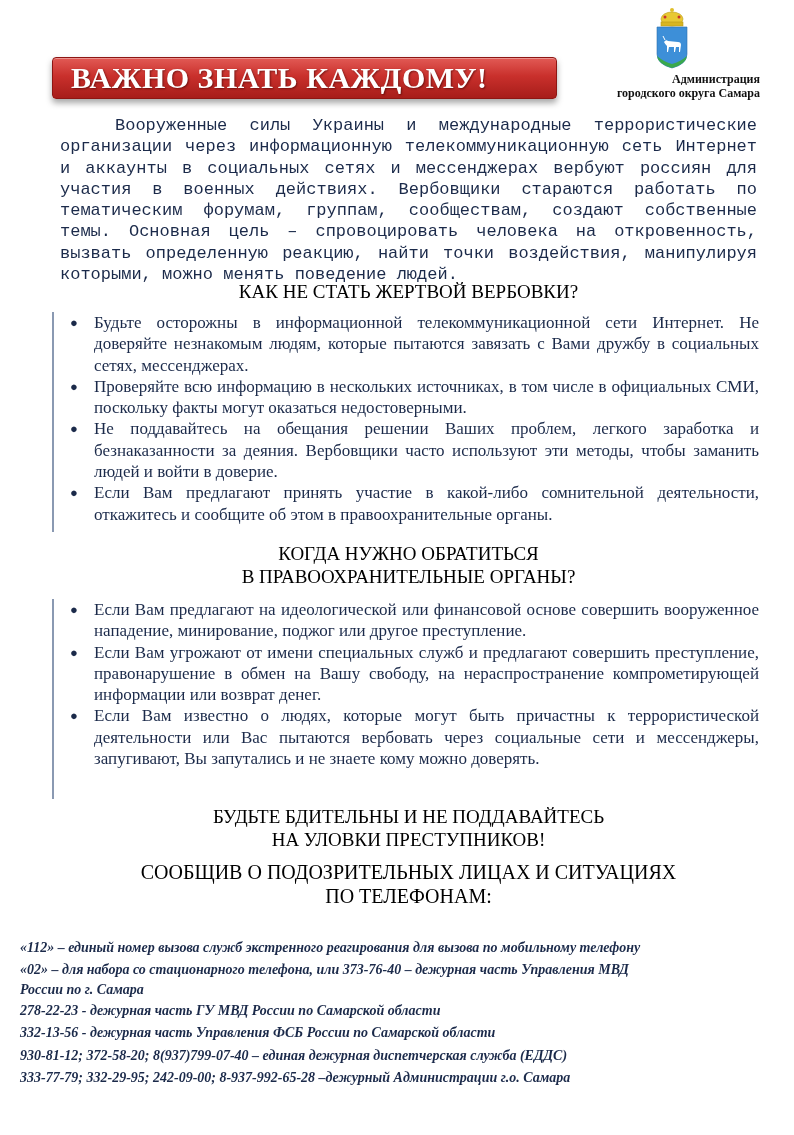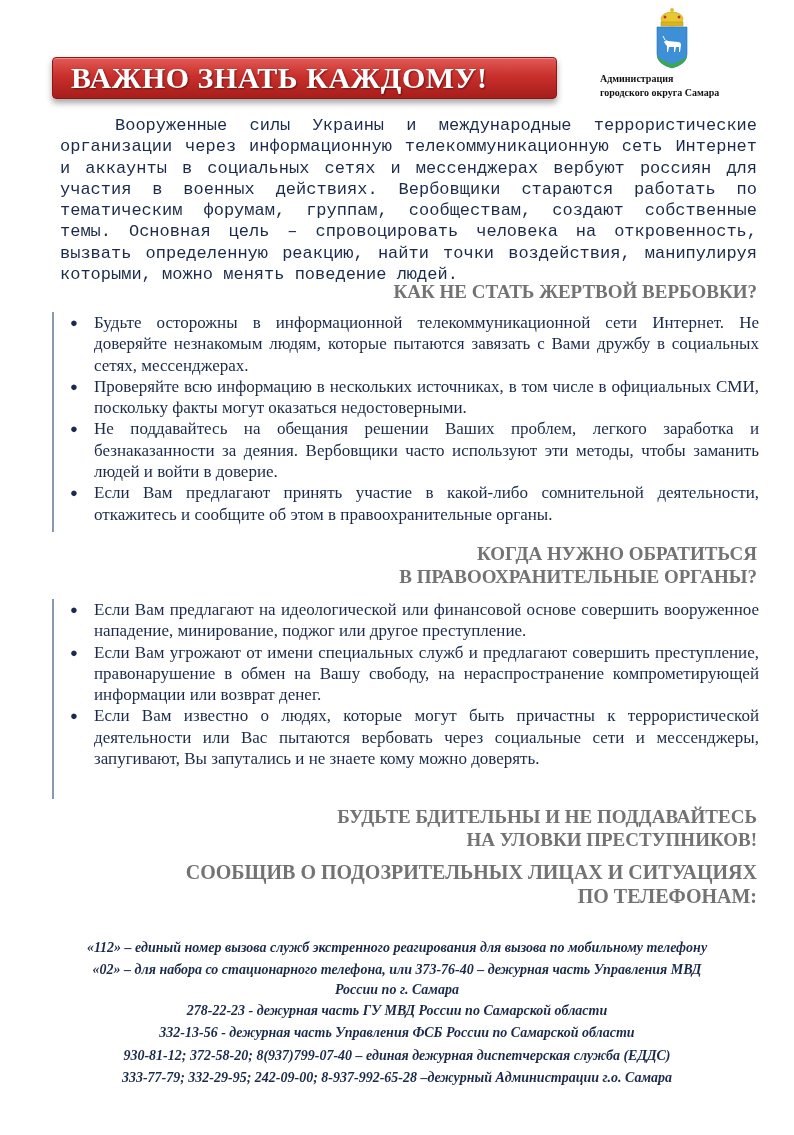--- a/index.html
+++ b/index.html
@@ -9,42 +9,42 @@
   .banner { position: absolute; left: 52px; top: 57px; width: 503px; height: 40px;
     background: linear-gradient(to bottom, #e25a55 0%, #c9302c 45%, #a71d1a 100%);
     border-radius: 4px;
     box-shadow: 0 4px 6px rgba(0,0,0,0.35), inset 0 1px 0 rgba(255,255,255,0.35);
     border: 1px solid #8e1613; }
   .banner-text { position: absolute; left: 18px; top: 3px; color: #ffffff; font-weight: bold;
     font-size: 30px; letter-spacing: 0.5px; line-height: 34px;
     text-shadow: 1px 1px 2px rgba(60,0,0,0.6); white-space: nowrap; }
 
   .emblem { position: absolute; left: 652px; top: 6px; width: 40px; height: 64px; }
-  .admin-caption { position: absolute; left: 600px; top: 72px; width: 160px; text-align: left;
-    font-size: 10px; font-weight: bold; line-height: 14px; color: #111; }
+  .admin-caption { position: absolute; left: 600px; top: 72px; width: 160px; text-align: right;
+    font-size: 12px; font-weight: bold; line-height: 14px; color: #111; }
 
   .intro { position: absolute; left: 60px; top: 115px; width: 697px; font-size: 17px;
     line-height: 21.3px; text-align: justify; text-indent: 55px; color: #1b2a4a; font-family: Liberation Mono, monospace; }
 
-  .heading { position: absolute; left: 60px; width: 697px; text-align: right; color: #737373;
-    font-weight: bold; font-size: 19px; line-height: 23px; }
+  .heading { position: absolute; left: 60px; width: 697px; text-align: center; color: #000000;
+    font-weight: normal; font-size: 19px; line-height: 23px; }
   .h1 { top: 280px; }
   .h2 { top: 542px; }
   .h3 { top: 805px; }
   .h4 { top: 861px; font-size: 20px; line-height: 23.5px; }
 
   .list-block { position: absolute; left: 52px; width: 705px; border-left: 2px solid #8a99b2; }
   .lb1 { top: 312px; height: 220px; }
   .lb2 { top: 599px; height: 200px; }
   .list-block ul { margin: 0; padding: 0 0 0 40px; list-style: none; }
   .list-block li { position: relative; font-size: 17px; line-height: 21.3px; text-align: justify;
     margin-bottom: 0; color: #1b2a4a; }
   .list-block li .bullet { position: absolute; left: -24px; top: 0; font-size: 13px; }
 
-  .contacts { position: absolute; left: 20px; top: 937px; width: 754px; text-align: center;
+  .contacts { position: absolute; left: 20px; top: 937px; width: 754px; text-align: left;
     font-style: italic; font-weight: bold; font-size: 14px; color: #1b2a4a; }
   .contacts .line { line-height: 22.5px; }
 </style>
 </head>
 <body>
 
 <div class="banner">
   <div class="banner-text">ВАЖНО ЗНАТЬ КАЖДОМУ!</div>
 </div>
 

